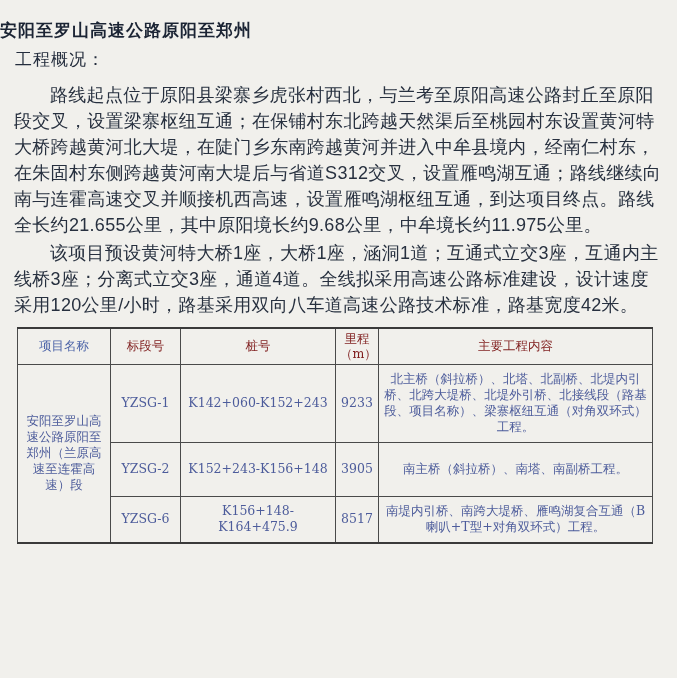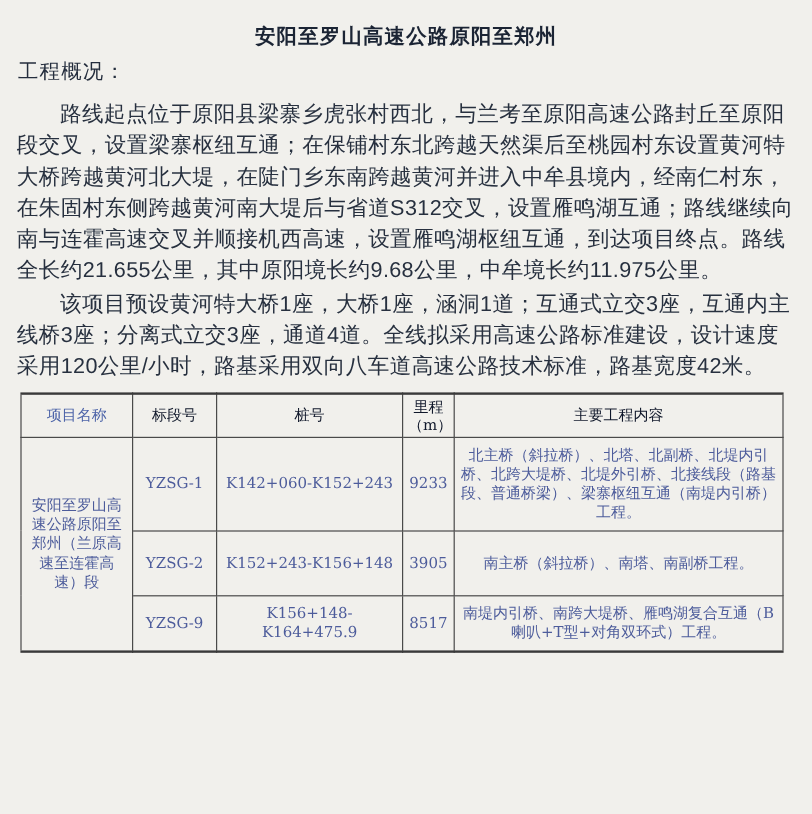--- a/index.html
+++ b/index.html
@@ -6,21 +6,20 @@
   html, body { width: 677px; height: 678px; }
   body {
     background: #f1f0ec;
     font-family: "Liberation Sans", sans-serif;
     color: #27303f;
     overflow: hidden;
     position: relative;
   }
   .doc-title {
     padding-top: 19px;
-    text-align: center;
     font-size: 17px;
     font-weight: bold;
     color: #1b2434;
     letter-spacing: 1px;
   }
   .section-heading {
     margin: 6px 15px 0 15px;
     font-size: 17px;
     color: #242d3d;
     letter-spacing: 1px;
@@ -48,21 +47,21 @@
   }
   table.project-table td, table.project-table th {
     border: 1px solid #4a4a4a;
     text-align: center;
     vertical-align: middle;
     padding: 2px 4px;
     font-weight: normal;
     line-height: 16px;
     margin-top: 44px;
   }
-  table.project-table th { color: #0f172a; height: 36px; }
+  table.project-table th { color: #7f1d1d; height: 36px; }
   table.project-table th.col-project { color: #4d64a8; }
   td.cell-content {
     text-align: left;
     padding: 3px 6px;
     line-height: 15.5px;
   }
   td.cell-project { line-height: 17px; padding: 2px 6px; }
   tr.row-1 td { height: 78px; }
   tr.row-2 td { height: 54px; }
   tr.row-3 td { height: 47px; }
@@ -108,30 +107,30 @@
       </th>
       <th>主要工程内容</th>
     </tr>
   </thead>
   <tbody>
     <tr class="row-1">
       <td class="cell-project" rowspan="3">安阳至罗山高速公路原阳至郑州（兰原高速至连霍高速）段</td>
       <td>YZSG-1</td>
       <td>K142+060-K152+243</td>
       <td>9233</td>
-      <td class="cell-content">北主桥（斜拉桥）、北塔、北副桥、北堤内引桥、北跨大堤桥、北堤外引桥、北接线段（路基段、普通桥梁）、梁寨枢纽互通（南堤内引桥）工程。</td>
+      <td class="cell-content">北主桥（斜拉桥）、北塔、北副桥、北堤内引桥、北跨大堤桥、北堤外引桥、北接线段（路基段、项目名称）、梁寨枢纽互通（对角双环式）工程。</td>
     </tr>
     <tr class="row-2">
       <td>YZSG-2</td>
       <td>K152+243-K156+148</td>
       <td>3905</td>
       <td class="cell-content">南主桥（斜拉桥）、南塔、南副桥工程。</td>
     </tr>
     <tr class="row-3">
-      <td>YZSG-9</td>
+      <td>YZSG-6</td>
       <td>K156+148-K164+475.9</td>
       <td>8517</td>
       <td class="cell-content">南堤内引桥、南跨大堤桥、雁鸣湖复合互通（B喇叭+T型+对角双环式）工程。</td>
     </tr>
   </tbody>
 </table>
 
 <div class="contractors">
 </div>
 

